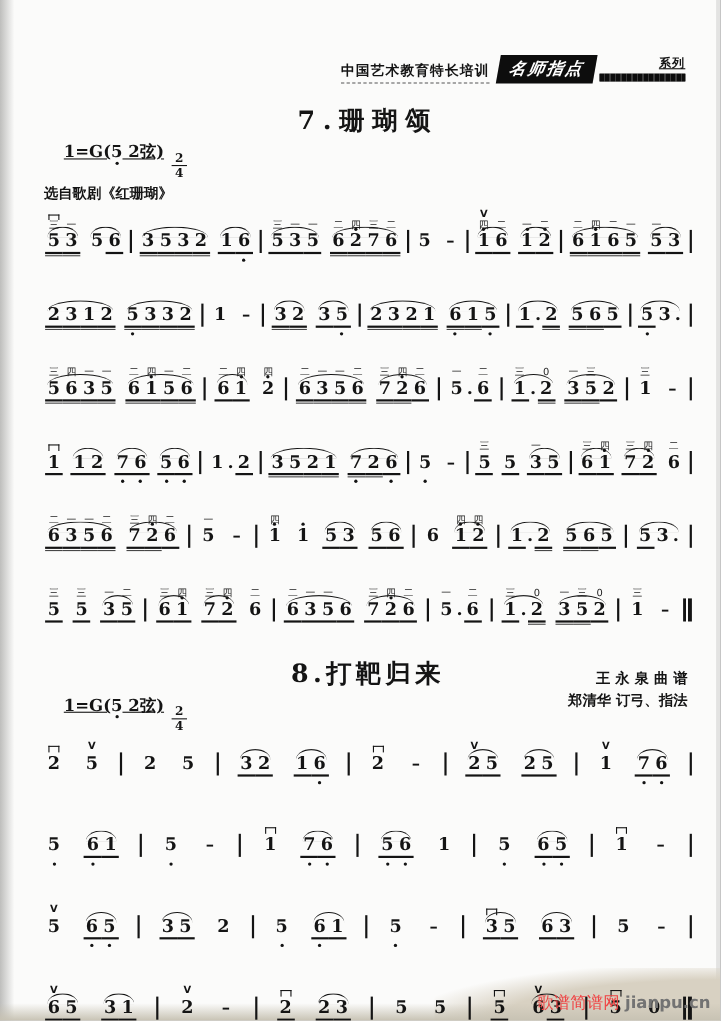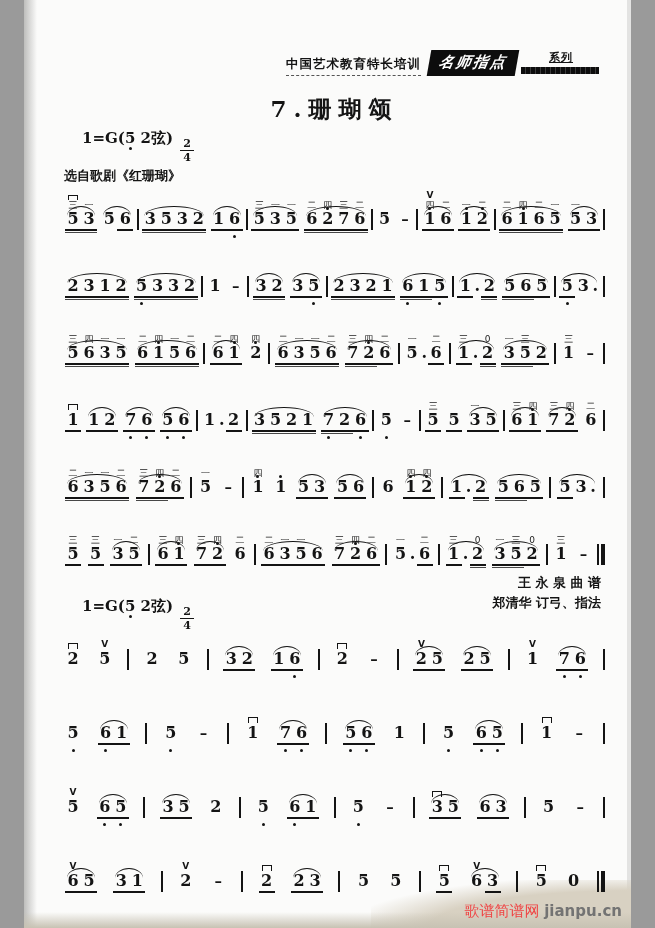--- a/index.html
+++ b/index.html
@@ -1,36 +1,36 @@
 <!DOCTYPE html>
 <html><head>
 <meta charset="utf-8">
 <style>
   html,body{margin:0;padding:0;background:#9a9a9a;}
-  .page{position:relative;width:607px;height:928px;margin:0 auto;background:#fbfbfa;overflow:hidden;
+  .page{position:relative;width:655px;height:928px;margin:0 auto;background:#fbfbfa;overflow:hidden;
         font-family:"DejaVu Sans",sans-serif;color:#141414;}
   .content{position:relative;z-index:2;padding:0 26px 0 40px;}
 
   
   .hdr{display:flex;justify-content:flex-end;align-items:flex-start;margin:50px 6px 0 0;height:30px;}
   .hdr-training{font-size:12.5px;font-weight:bold;letter-spacing:1px;border-bottom:1px dashed #555;
     padding-bottom:2px;margin-top:6px;}
   .hdr-logo{background:#0d0d0d;color:#fff;font-weight:bold;font-style:italic;font-size:15px;
     letter-spacing:2px;padding:3px 10px 4px;transform:skewX(-10deg);margin:0 4px 0 8px;white-space:nowrap;}
-  .hdr-right{display:flex;flex-direction:column;align-items:center;text-decoration:underline;}
+  .hdr-right{display:flex;flex-direction:column;align-items:flex-end;text-decoration:underline;}
   .hdr-series{font-size:11px;font-weight:bold;letter-spacing:1px;margin-left:2px;}
   .hdr-minibar{width:78px;height:7px;background:#0d0d0d;margin-top:2px;
     background-image:repeating-linear-gradient(to right,#0d0d0d 0 4px,#3c3c3c 4px 5px);}
 
   
   .song-title{text-align:center;font-family:"DejaVu Serif",serif;font-weight:bold;font-size:23px;}
   .t7{letter-spacing:7px;margin:14px 0 2px;}
   .t8{letter-spacing:4px;margin:16px 0 0;}
   .keyrow{display:flex;justify-content:space-between;align-items:flex-start;margin:4px 0 0 18px;}
-  .keysig{font-family:"DejaVu Serif",serif;font-weight:bold;font-size:15px;white-space:nowrap;}
+  .keysig{font-family:"DejaVu Serif",serif;font-weight:bold;font-size:15px;white-space:nowrap;text-decoration:underline;}
   .lown{position:relative;display:inline-block;}
   .lown::after{content:'';position:absolute;left:50%;bottom:-3px;width:3px;height:3px;margin-left:-1.5px;
     border-radius:50%;background:#141414;}
   .frac{display:inline-flex;flex-direction:column;align-items:center;font-size:11px;line-height:1;
     vertical-align:-4px;margin-left:7px;font-weight:bold;}
   .frac .ft{border-bottom:1.4px solid #141414;padding:0 3px 1px;}
   .frac .fb{padding-top:1px;}
   .credit7{text-align:left;font-size:13px;font-weight:bold;margin:4px 12px 10px 0;}
   .credits8{text-align:right;font-size:13px;font-weight:bold;line-height:1.55;margin:-24px 4px 10px 0;}
 
@@ -1326,20 +1326,21 @@
             <span class="note dash">
               <span class="ann"></span>
               <span class="num">–</span>
               <span class="uls"></span>
             </span>
           </span>
           <span class="bar end"></span>
         </div>
       </div>
 
+    <div class="song-title t8">8.打靶归来</div>
 
     <div class="keyrow">
       <span class="keysig"><span>1=G(</span><span class="lown">5</span><span> 2弦)</span><span class="frac">
             <span class="ft">2</span>
             <span class="fb">4</span>
           </span>
       </span>
       <span class="credits8">
         <span>王 永 泉 曲 谱</span><br>
         <span>郑清华 订弓、指法</span>

